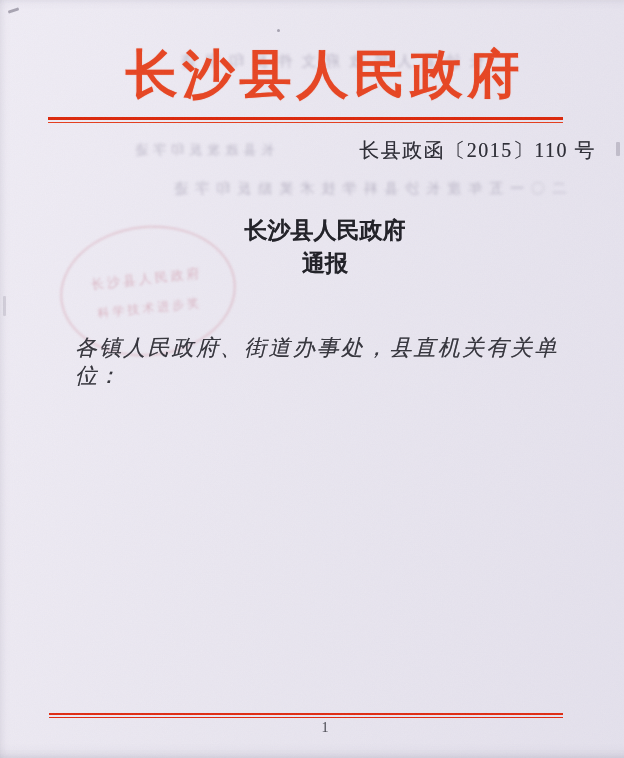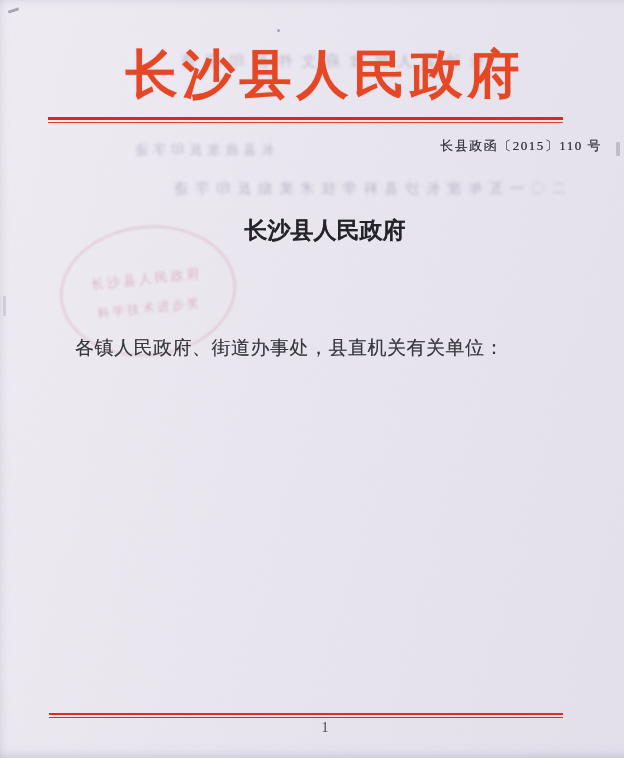--- a/index.html
+++ b/index.html
@@ -28,39 +28,40 @@
     text-align:center;color:#e7431f;
     font-size:52px;font-weight:700;letter-spacing:5px;line-height:62px;
     text-shadow:0 0 1px rgba(231,67,31,.55);
     white-space:nowrap;
   }
   .head-rule{
     position:absolute;top:117px;left:48px;width:515px;height:2px;z-index:3;
     border-top:3px solid #dc2608;border-bottom:1px solid #e53b1a;
   }
   .doc-number{
-    position:absolute;top:137px;right:48px;z-index:3;
-    font-size:13px;letter-spacing:1.5px;color:#2b2b33;white-space:nowrap;
+    position:absolute;top:137px;right:54px;z-index:3;
+    font-size:20px;letter-spacing:1.5px;color:#2b2b33;white-space:nowrap;
     text-shadow:0 0 .5px rgba(43,43,51,.6);
   }
 
   
   .doc-title{
     position:absolute;top:214px;left:30px;right:30px;z-index:3;
     text-align:center;color:#1e1e24;font-weight:700;
     font-size:23px;line-height:33px;
     text-shadow:0 0 .6px rgba(30,30,36,.65);
   }
 
   
   .body-text{
     position:absolute;top:334px;left:75px;width:482px;z-index:3;
-    font-size:19px;line-height:28px;letter-spacing:.5px;
+    font-size:22px;line-height:28px;letter-spacing:.5px;
     color:#33333a;text-align:justify;text-justify:inter-character;
     text-shadow:0 0 .5px rgba(51,51,58,.55);
+    font-style:italic;
   }
   .body-text p{margin:0;}
   .body-text p.indent{text-indent:2em;}
 
   
   .foot-rule{
     position:absolute;top:713px;left:49px;width:514px;height:2px;z-index:3;
     border-top:2px solid #e02a10;border-bottom:1px solid #e02a10;
   }
   .page-number{
@@ -115,20 +116,21 @@
     <div class="st t1">长沙县人民政府</div>
     <div class="st t2">科学技术进步奖</div>
   </div>
 
   <div class="gov-title">长沙县人民政府</div>
   <div class="head-rule"></div>
   <div class="doc-number">长县政函〔2015〕110 号</div>
 
   <div class="doc-title">
     <div>长沙县人民政府</div>
+    <div>通报</div>
   </div>
 
   <div class="body-text">
     <p>各镇人民政府、街道办事处，县直机关有关单位：</p>
   </div>
 
   <div class="foot-rule"></div>
   <div class="page-number">1</div>
 
   <div class="speck s1"></div>

